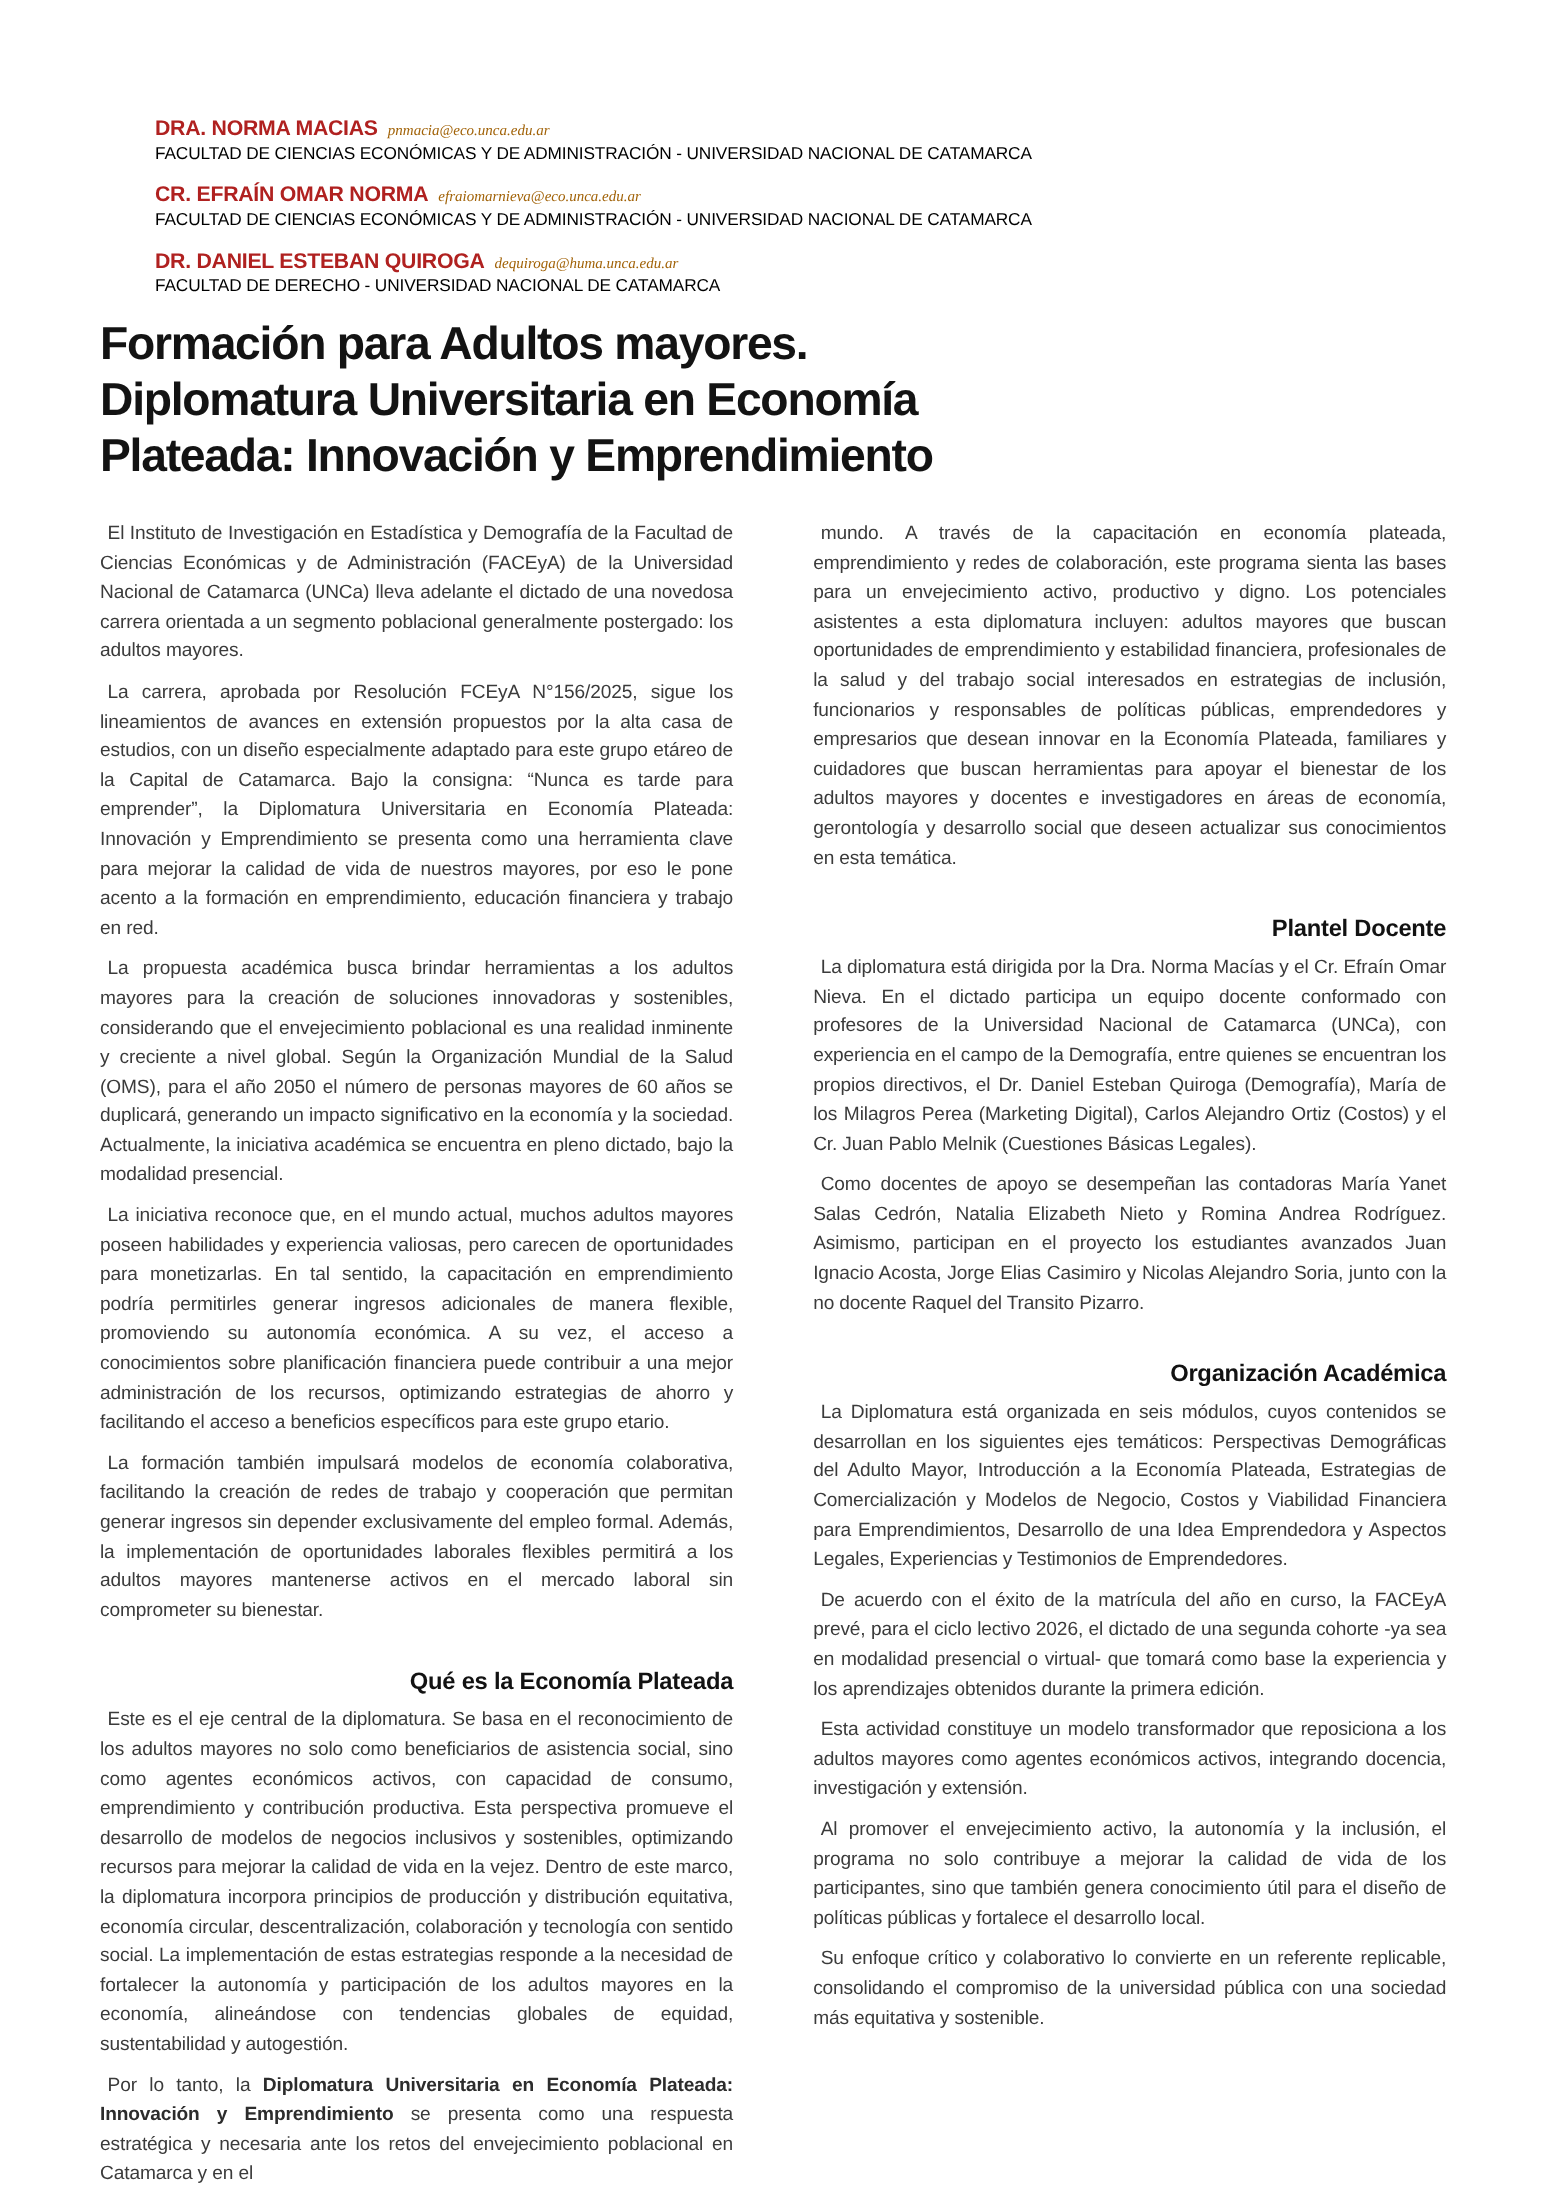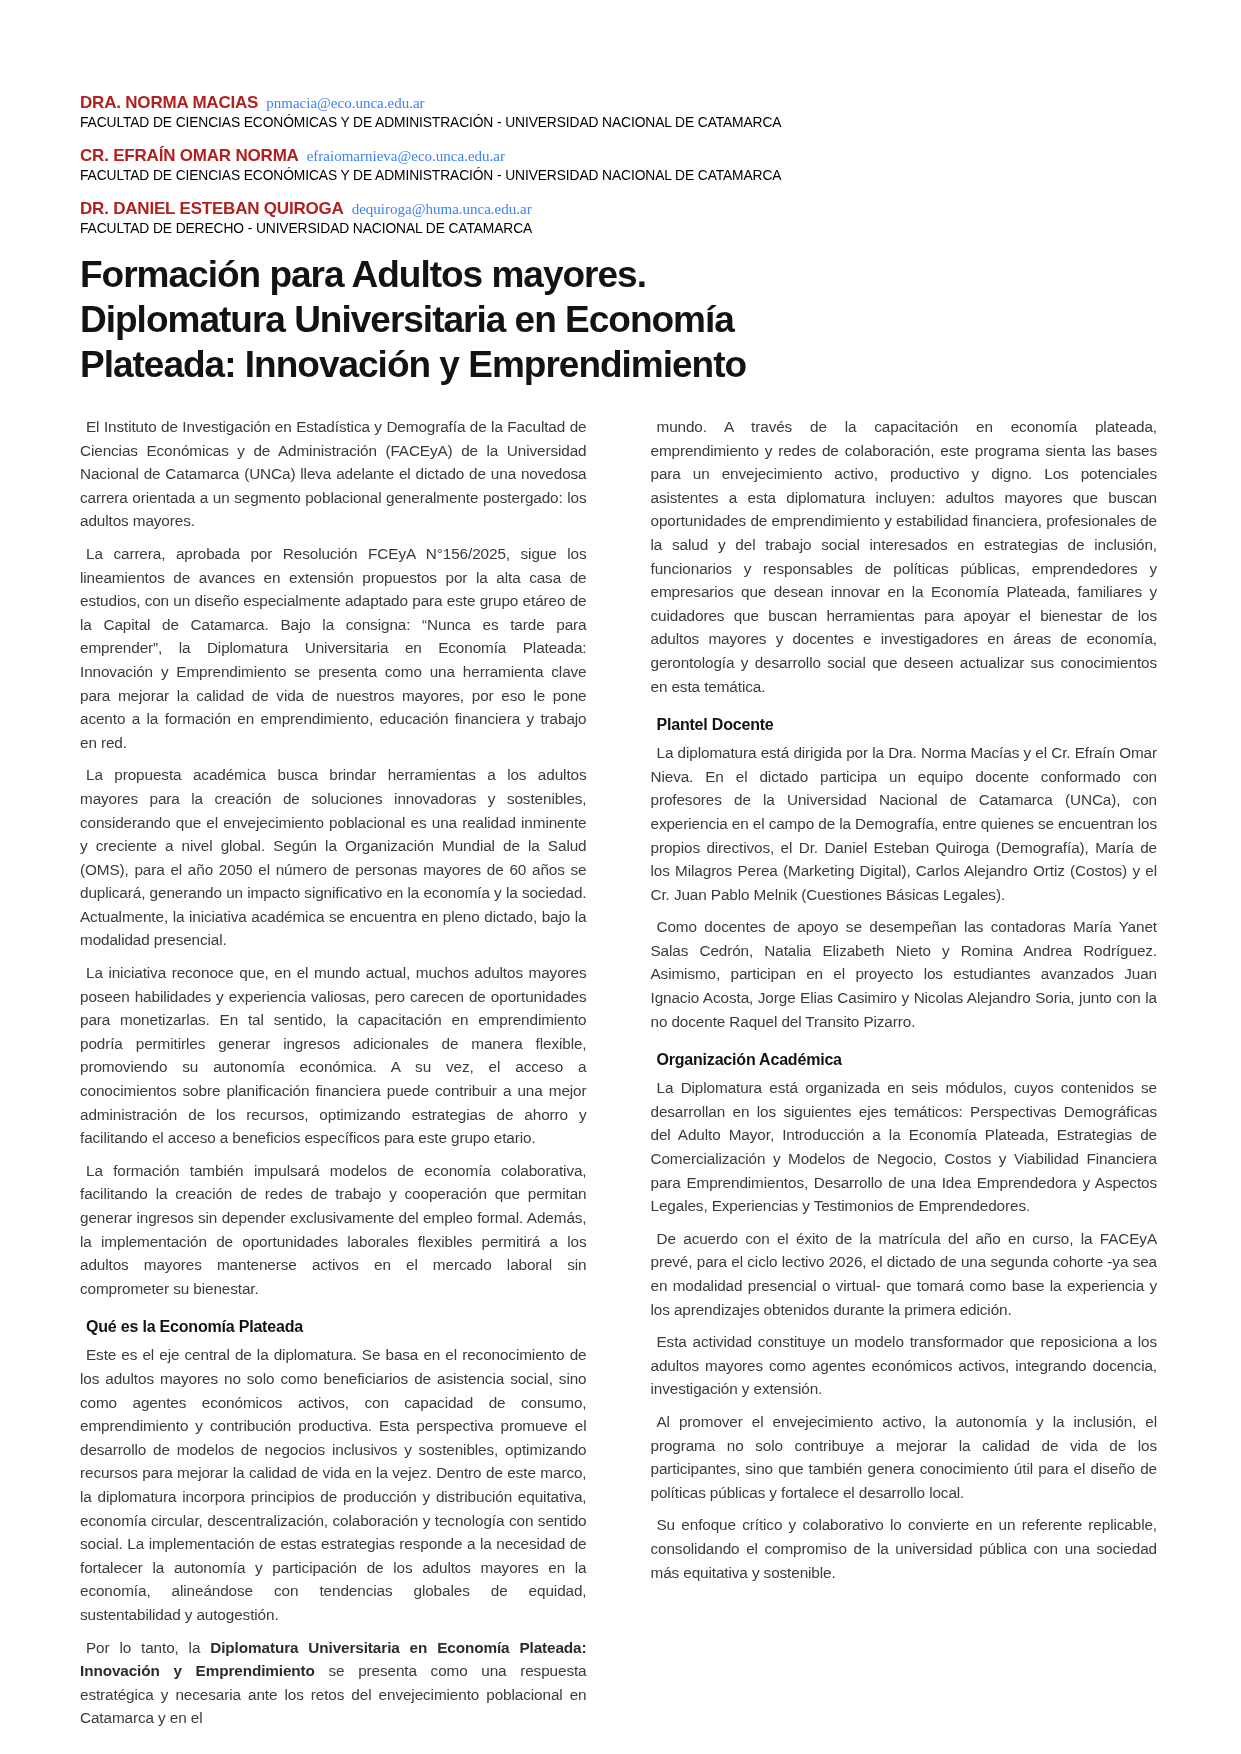--- a/index.html
+++ b/index.html
@@ -10,33 +10,34 @@
     font-family: "Liberation Sans", sans-serif;
     -webkit-font-smoothing: antialiased;
   }
   .page {
     box-sizing: border-box;
     width: 1241px;
     height: 1754px;
     padding: 93px 84px 0 80px;
   }
   
-  .author-block { margin-bottom: 16px; }
+  .author-block { margin-bottom: 16px; margin-left: 44px; }
   .author-line { display: flex; align-items: baseline; }
   .author-name {
     color: #b02120;
     font-weight: 700;
     font-size: 17px;
     letter-spacing: -0.2px;
     white-space: nowrap;
   }
   .author-email {
-    color: #3b82f6;
+    color: #a16207;
     font-family: "Liberation Serif", serif;
-    font-size: 15px;
+    font-style: italic;
+    font-size: 12px;
     margin-left: 8px;
     white-space: nowrap;
   }
   .author-affil {
     color: #000000;
     font-size: 13.8px;
     letter-spacing: -0.1px;
     margin-top: 2px;
     white-space: nowrap;
   }
@@ -60,26 +61,27 @@
   p.body {
     font-size: 15.3px;
     line-height: 23.6px;
     color: #3b3b3b;
     text-align: justify;
     margin: 0 0 9px 0;
     text-indent: 6px;
     letter-spacing: -0.1px;
   }
   .section-heading {
-    font-size: 16px;
+    font-size: 19px;
     font-weight: 700;
     color: #121212;
-    margin: 18px 0 7px 0;
+    margin: 35px 0 7px 0;
     padding-left: 6px;
     letter-spacing: -0.2px;
+    text-align: right;
   }
   .bold-inline { font-weight: 700; color: #2c2c2c; }
 </style>
 </head>
 <body>
 
 <div class="page">
 
   <header>
 

